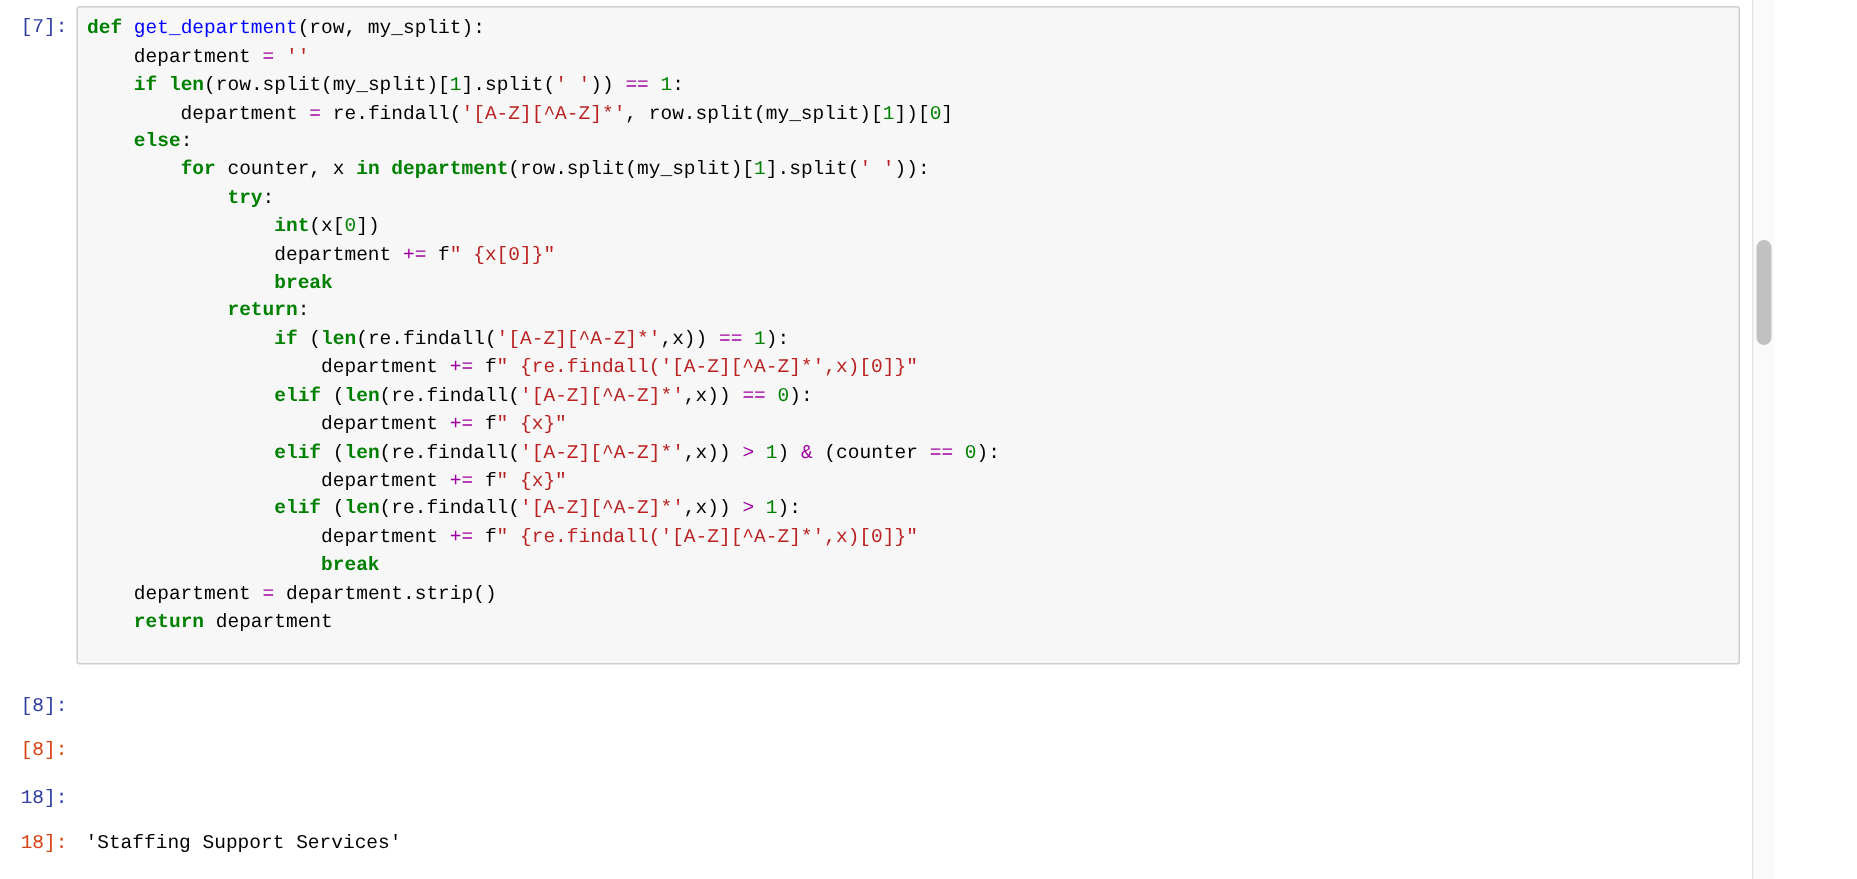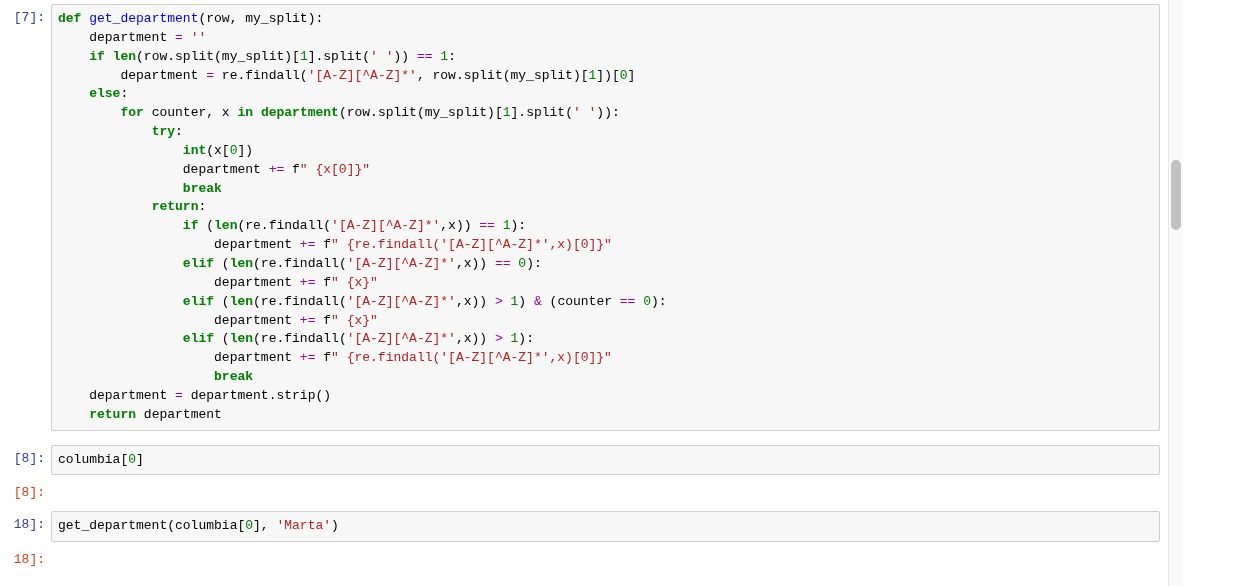--- a/index.html
+++ b/index.html
@@ -28,21 +28,21 @@
     flex-shrink: 0;
     line-height: 1.45;
   }
   .prompt-in { color: #303F9F; }
   .prompt-out { color: #D84315; }
   .inbox {
     flex: 1 1 auto;
     border: 1px solid #cfcfcf;
     border-radius: 2px;
     background: #f7f7f7;
-    padding: 5px 6px 5px 6px;
+    padding: 5px 6px 17px 6px;
     margin-right: 78px;
     line-height: 1.45;
     white-space: pre;
   }
   .outbox {
     flex: 1 1 auto;
     padding: 5px 6px 5px 6px;
     margin-right: 78px;
     line-height: 1.45;
     white-space: pre;
@@ -99,33 +99,32 @@
                     department <span class="op">+=</span> f<span class="str">" {x}"</span>
                 <span class="kw">elif</span> (<span class="bn">len</span>(re.findall(<span class="str">'[A-Z][^A-Z]*'</span>,x)) <span class="op">&gt;</span> <span class="num">1</span>):
                     department <span class="op">+=</span> f<span class="str">" {re.findall('[A-Z][^A-Z]*',x)[0]}"</span>
                     <span class="kw">break</span>
     department <span class="op">=</span> department.strip()
     <span class="kw">return</span> department</div>
   </div>
 
   <div class="cell" style="margin-top:14px;">
     <div class="prompt prompt-in">[8]:</div>
-    <div class="inbox">columbia[<span class="num">0</span>]</div>
   </div>
 
   <div class="cell">
     <div class="prompt prompt-out">[8]:</div>
   </div>
 
   <div class="cell" style="margin-top:6px;">
     <div class="prompt prompt-in">18]:</div>
-    <div class="inbox">get_department(columbia[<span class="num">0</span>], <span class="str">'Marta'</span>)</div>
   </div>
 
   <div class="cell">
     <div class="prompt prompt-out">18]:</div>
+    <div class="outbox">'Staffing Support Services'</div>
   </div>
 
 </div>
 
 <div class="vscroll">
   <div class="thumb"></div>
 </div>
 
 </body></html>

